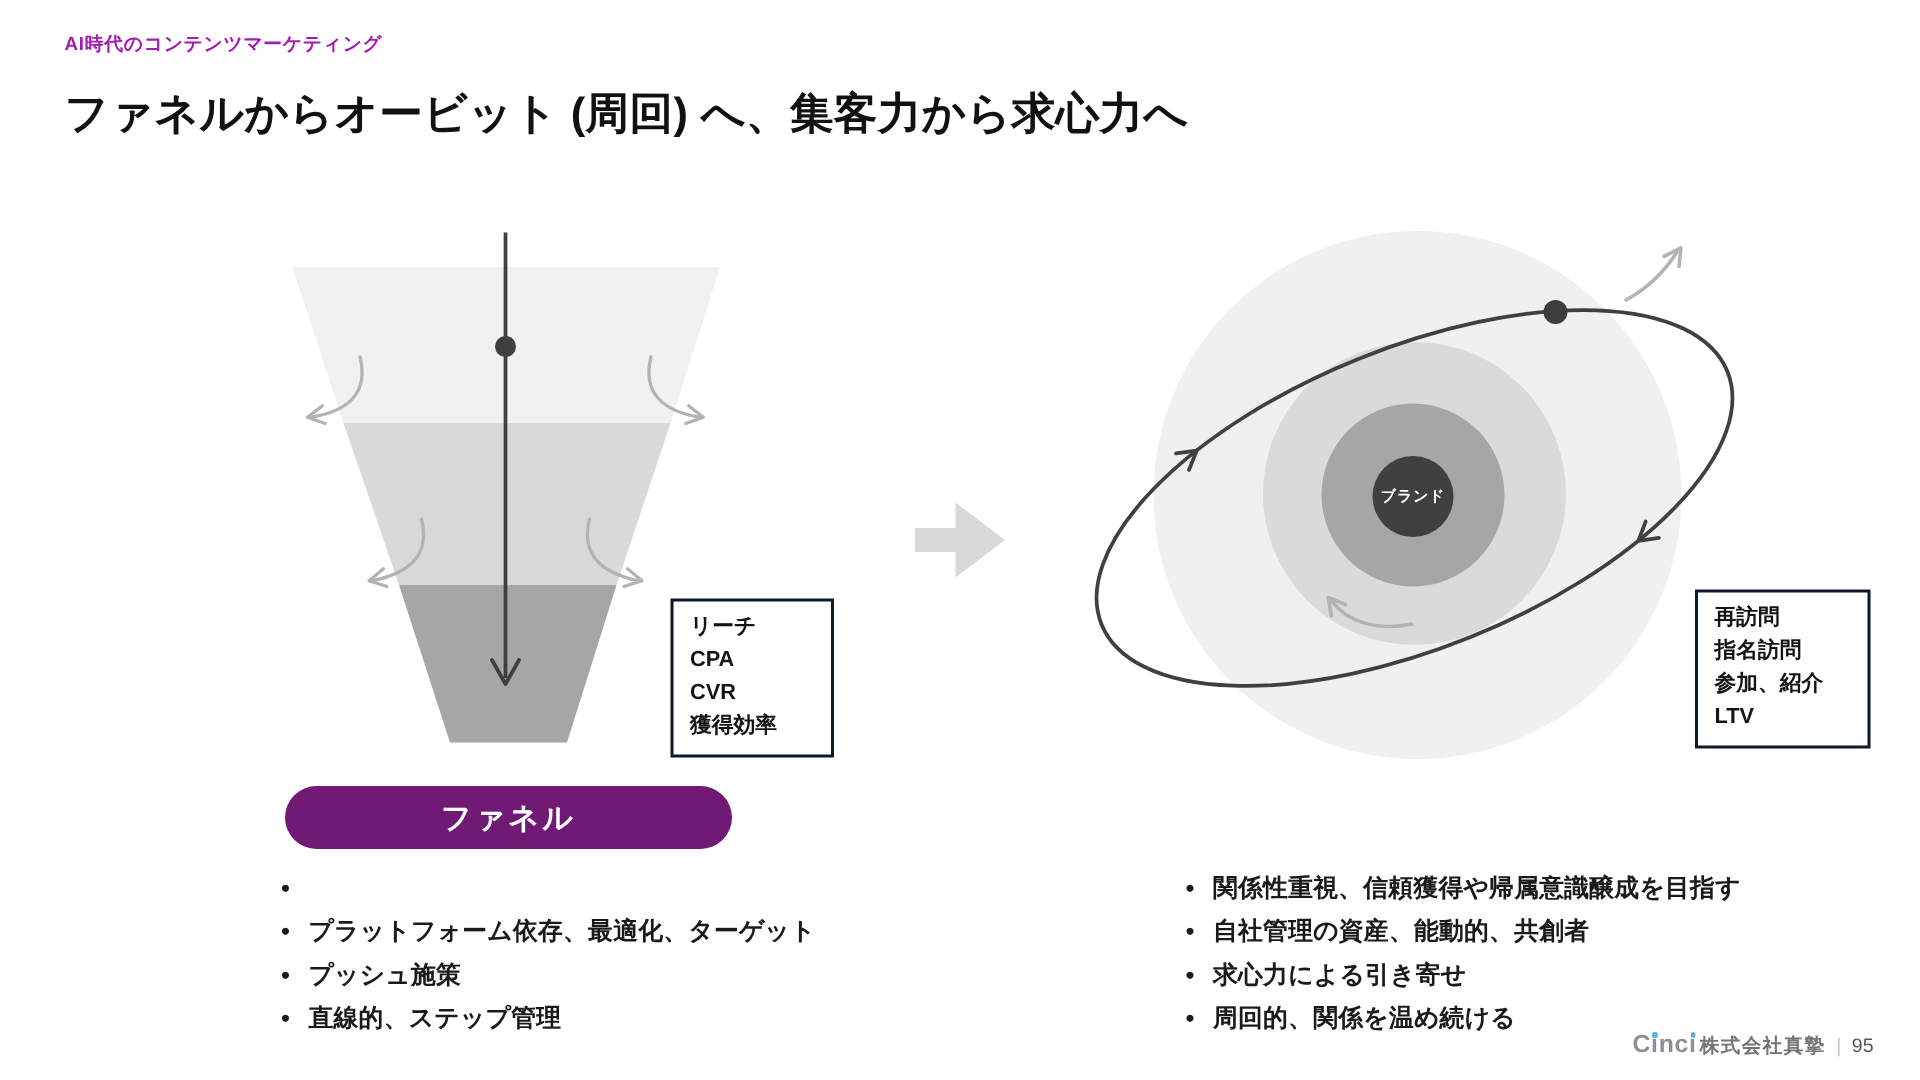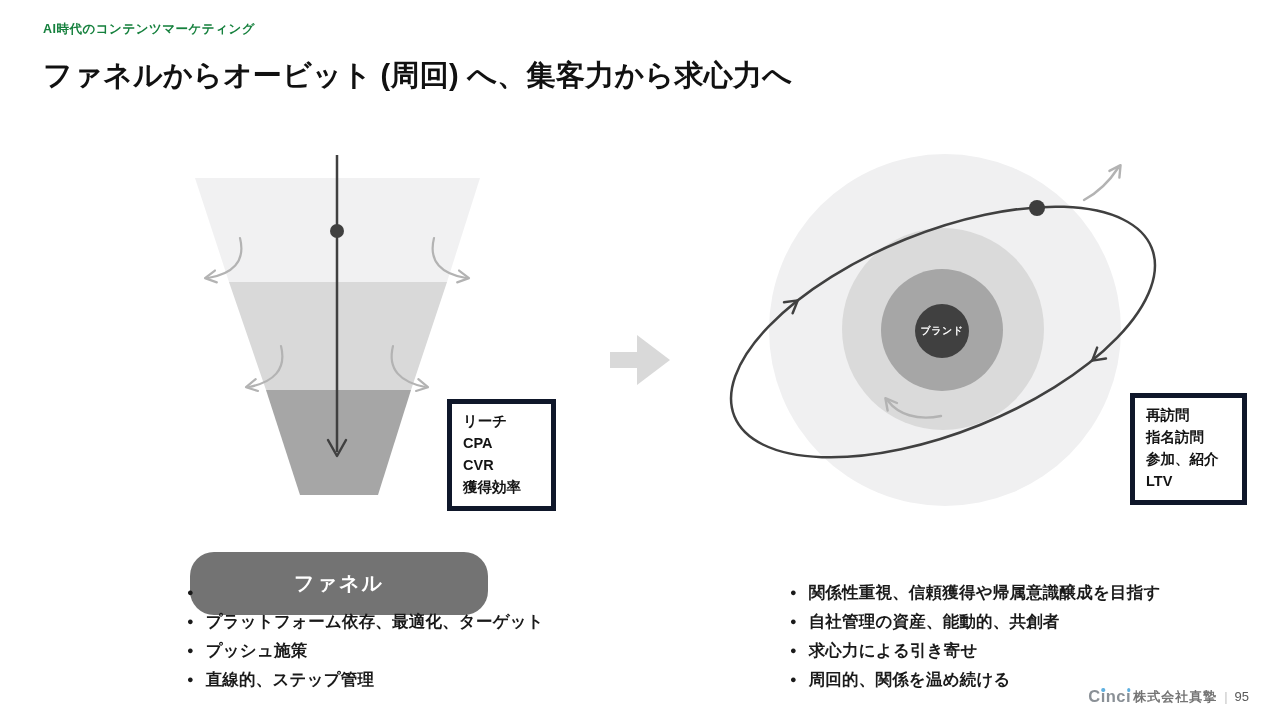--- a/index.html
+++ b/index.html
@@ -1,32 +1,32 @@
 <!DOCTYPE html>
 <html><head>
 <meta charset="utf-8">
 <style>
   html,body{margin:0;padding:0;background:#ffffff;}
   .slide{
     position:relative;width:1280px;height:720px;background:#ffffff;overflow:hidden;
     font-family:"Liberation Sans","DejaVu Sans",sans-serif;color:#141414;
   }
   .abs{position:absolute;}
-  .eyebrow{left:43px;top:21px;font-size:12.5px;font-weight:700;color:#15803d;letter-spacing:0.5px;}
+  .eyebrow{left:43px;top:21px;font-size:12.5px;font-weight:700;color:#a21caf;letter-spacing:0.5px;}
   .title{left:43px;top:56px;font-size:29px;font-weight:700;color:#111;letter-spacing:0.3px;margin:0;}
   .subtitle{left:43px;top:112px;font-size:17px;font-weight:700;color:#111;}
   svg.diagram{position:absolute;}
   .metric-box{
-    position:absolute;background:#ffffff;border:5px solid #0f172a;box-sizing:border-box;
+    position:absolute;background:#ffffff;border:2px solid #0f172a;box-sizing:border-box;
     padding:6px 11px 8px 11px;font-size:14.5px;font-weight:700;line-height:22px;color:#141414;
   }
   .metric-box.left{left:447px;top:399px;width:109px;}
   .metric-box.right{left:1130px;top:393px;width:117px;}
   .pill{
-    position:absolute;top:552px;height:63px;background:#737373;border-radius:24px;
+    position:absolute;top:524px;height:42px;background:#701a75;border-radius:24px;
     display:flex;align-items:center;justify-content:center;color:#fff;font-weight:700;
   }
   .pill.left{left:190px;width:298px;}
   .pill.right{left:797px;width:295px;}
   .pill .main{font-size:20px;letter-spacing:2px;}
   .pill .small{font-size:14px;margin-left:5px;letter-spacing:0;}
   ul.bullets{position:absolute;top:582px;margin:0;padding:0;list-style:none;}
   ul.bullets.left{left:187px;width:470px;}
   ul.bullets.right{left:790px;width:480px;}
   ul.bullets li{display:flex;align-items:flex-start;gap:12px;margin-bottom:8px;line-height:21px;}

